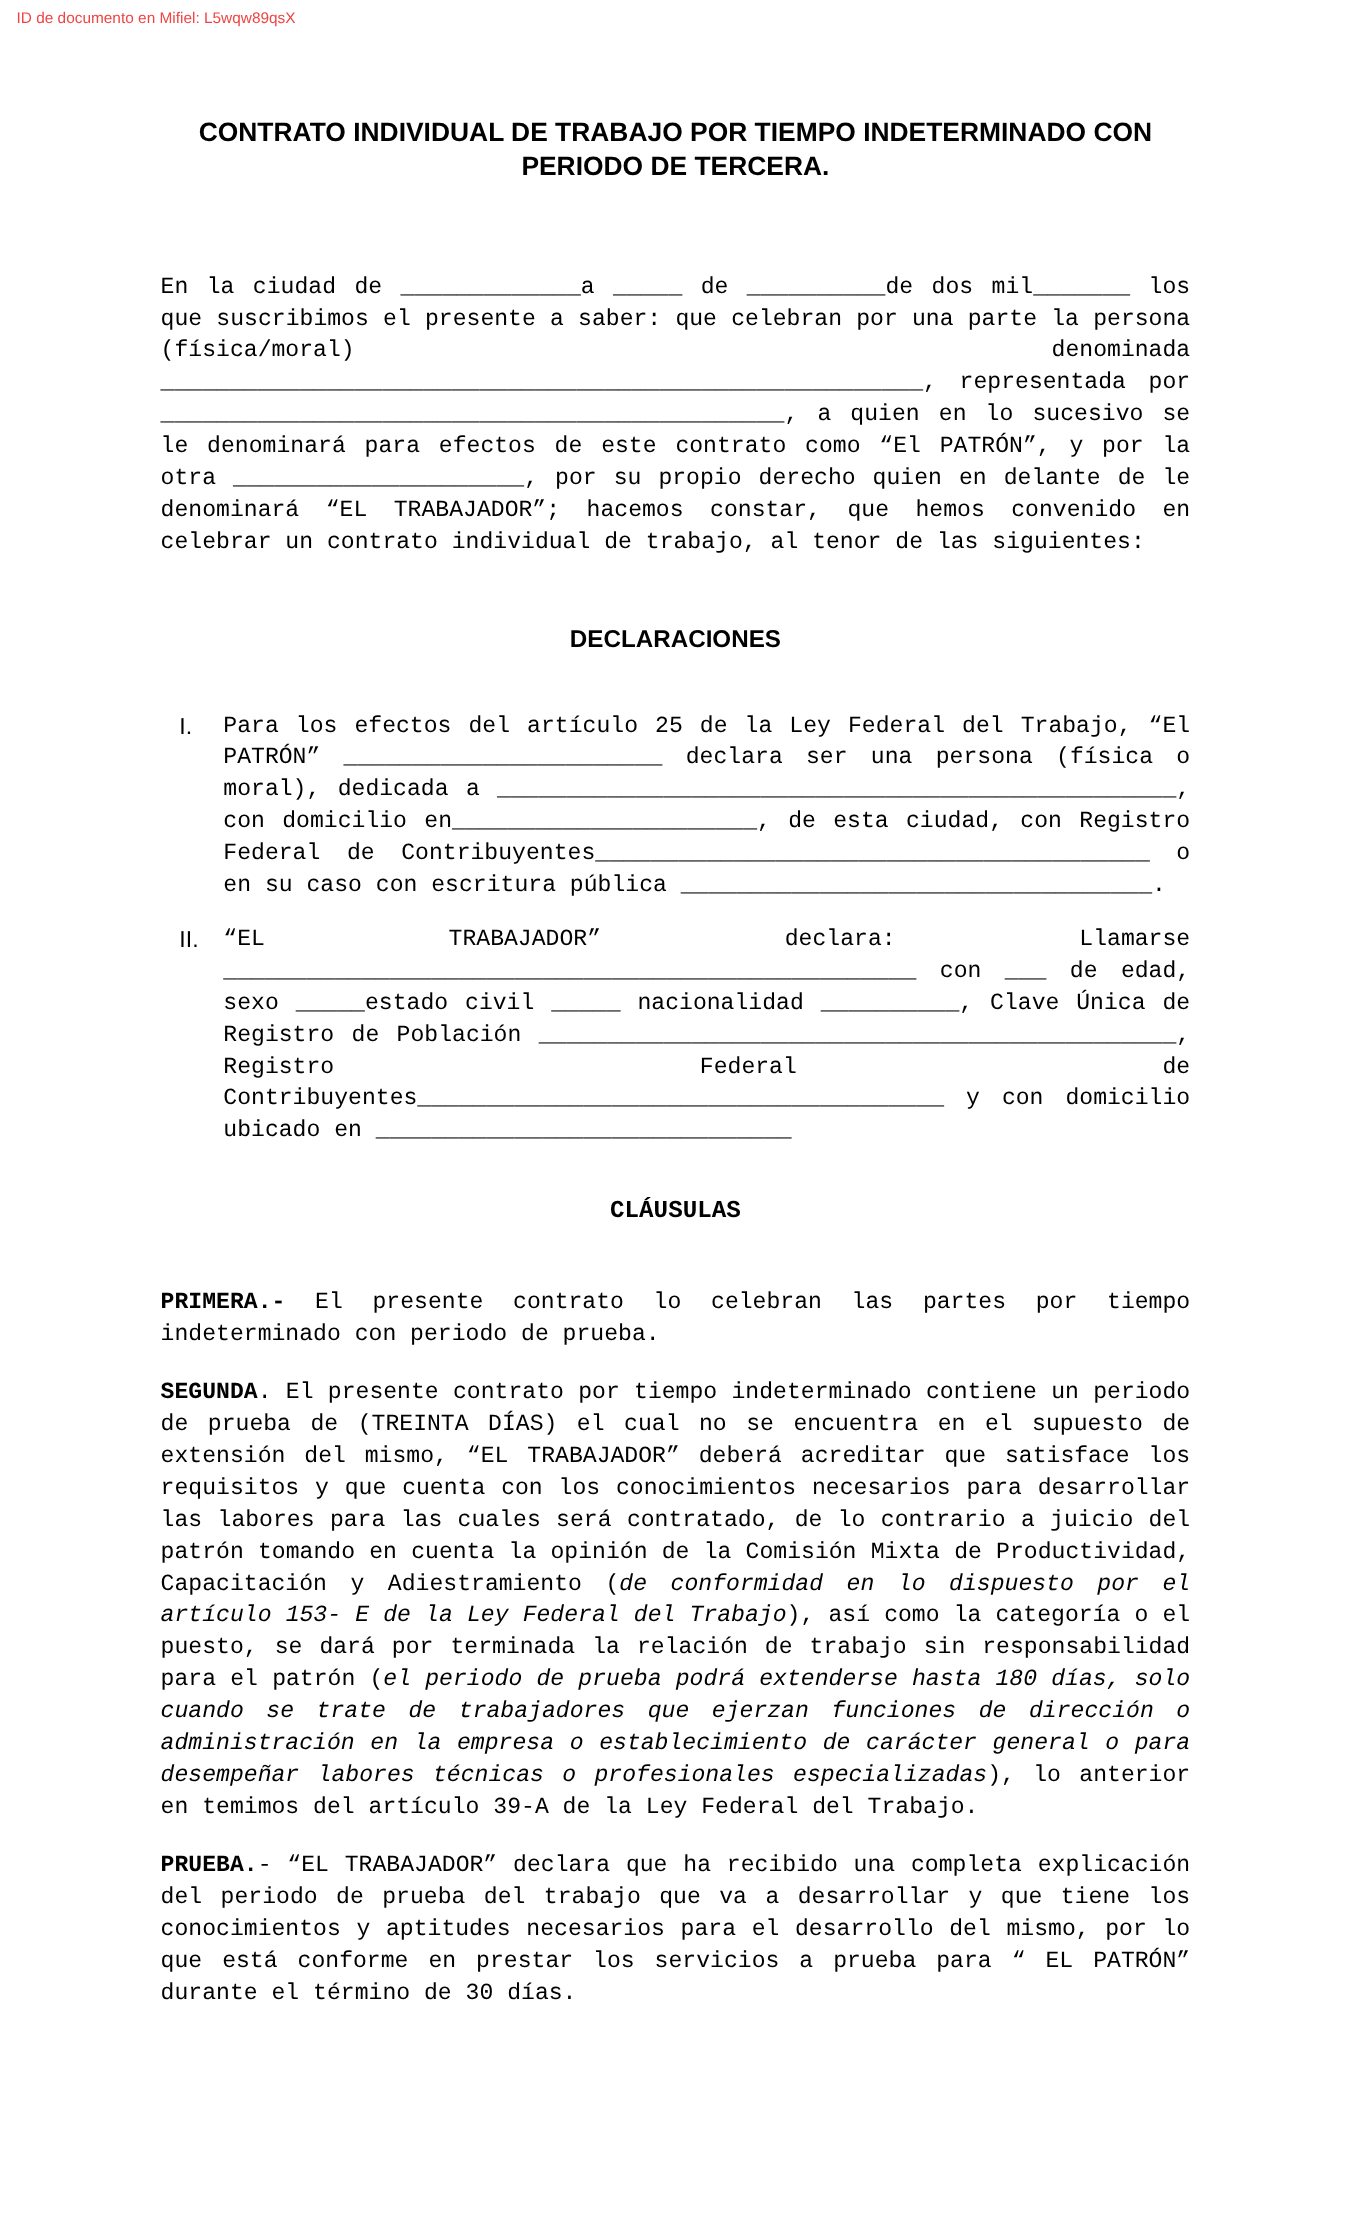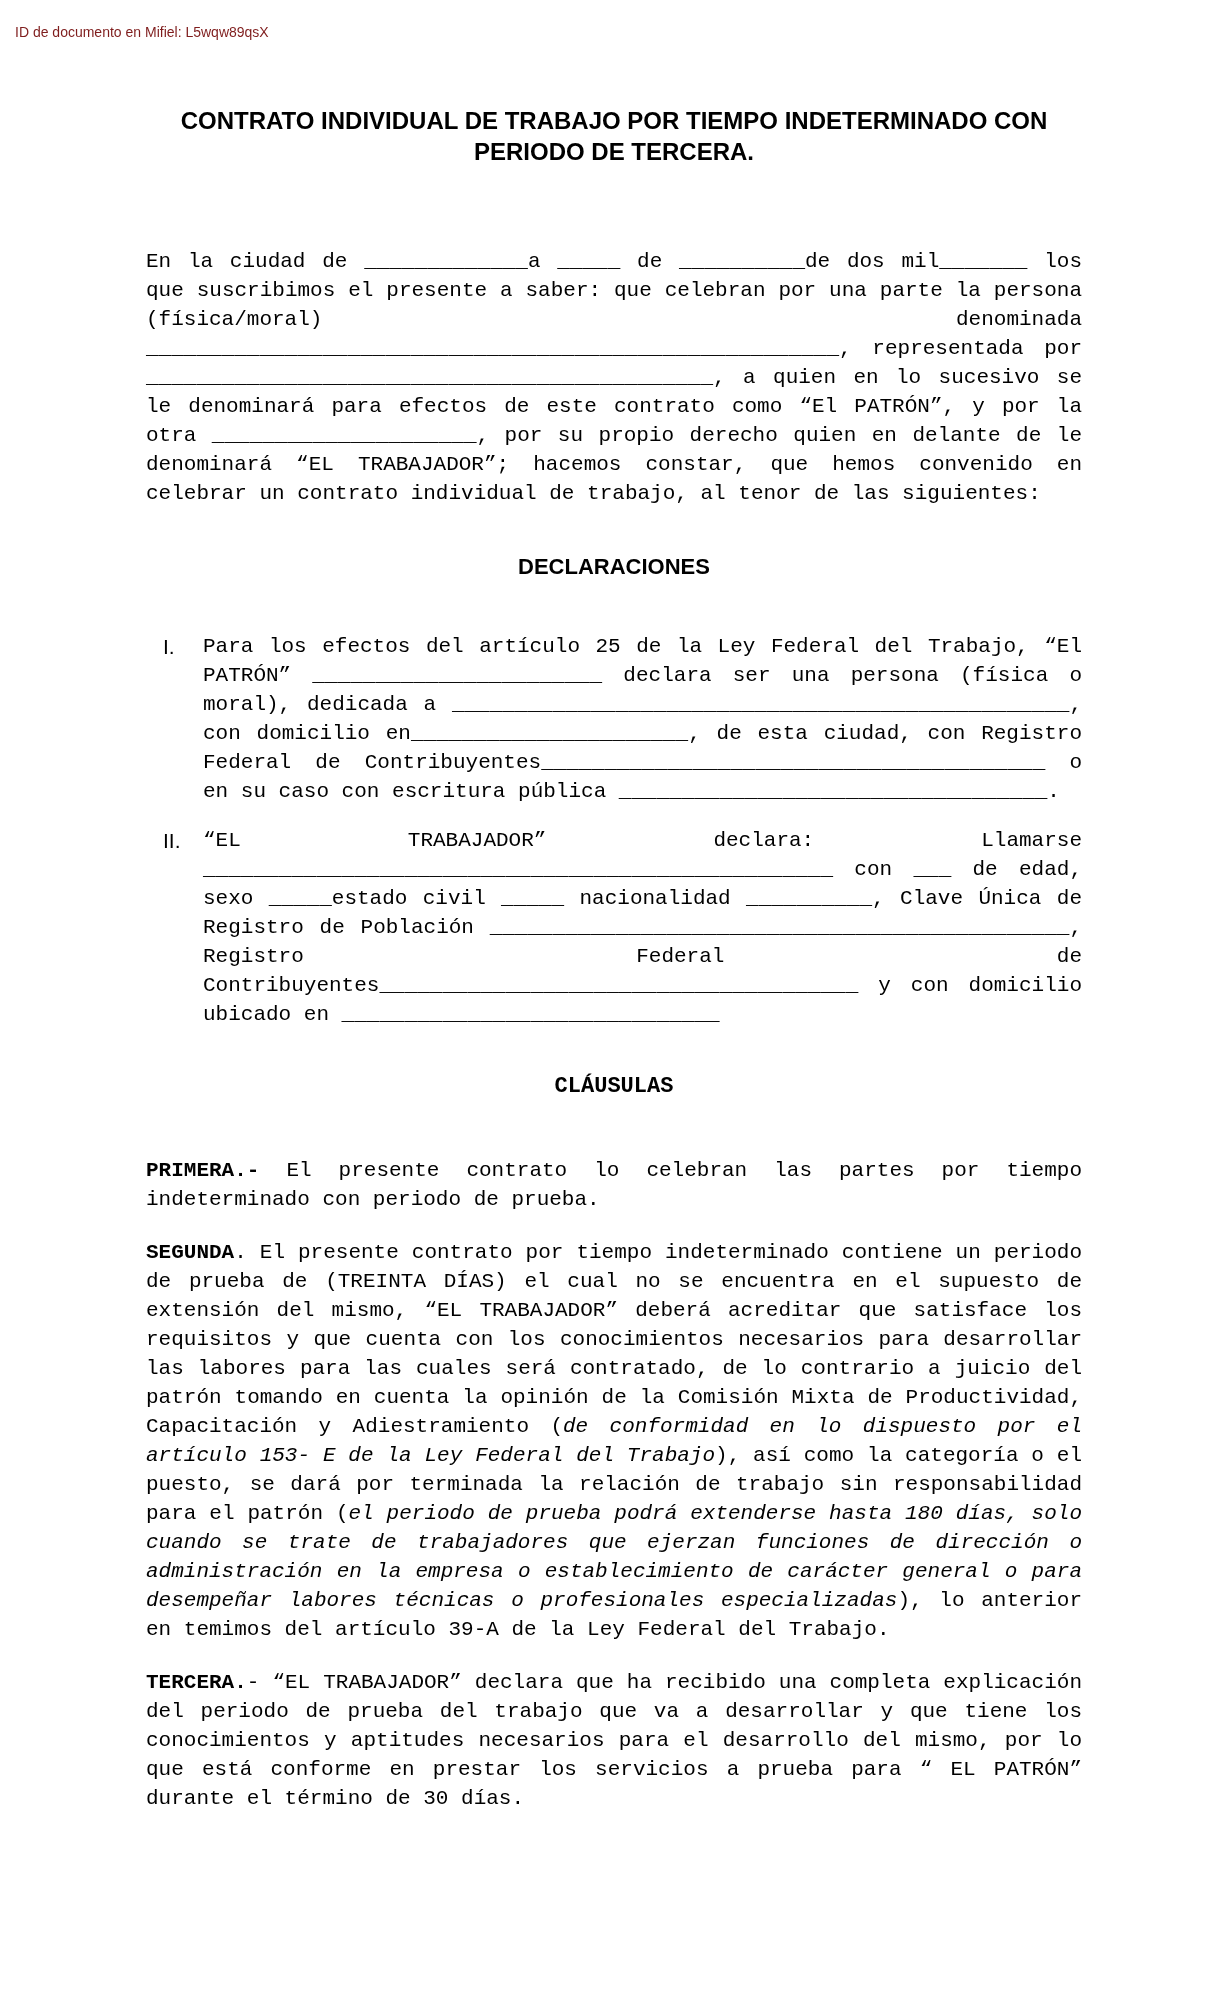--- a/index.html
+++ b/index.html
@@ -15,25 +15,25 @@
   }
   .page {
     position: relative;
     width: 1224px;
     height: 2016px;
     background: #ffffff;
     overflow: hidden;
   }
   .mifiel-id {
     position: absolute;
-    top: 24px;
+    top: 8px;
     left: 15px;
     font-size: 14px;
     line-height: 16px;
-    color: #7f1d1d;
+    color: #ef4444;
   }
   .content {
     position: absolute;
     left: 146px;
     top: 0;
     width: 936px;
   }
   .title {
     margin: 105px 0 0 0;
     font-size: 24px;
@@ -50,21 +50,21 @@
     font-family: Liberation Mono, monospace;
   }
   .intro { margin-top: 80px; }
   .section-heading {
     font-size: 22px;
     line-height: 31px;
     font-weight: bold;
     text-align: center;
     margin: 0;
   }
-  .heading-declaraciones { margin-top: 43px; }
+  .heading-declaraciones { margin-top: 57px; }
   .heading-clausulas { margin-top: 42px; font-family: Liberation Mono, monospace; }
   .decl-list { margin-top: 50px; }
   .decl-item {
     display: flex;
     align-items: flex-start;
   }
   .decl-item + .decl-item { margin-top: 20px; }
   .decl-num {
     flex: 0 0 57px;
     box-sizing: border-box;
@@ -114,17 +114,17 @@
 
     <p class="para clause clause-first">
       <span class="bold">PRIMERA.-</span><span> El presente contrato lo celebran las partes por tiempo indeterminado con periodo de prueba.</span>
     </p>
 
     <p class="para clause">
       <span class="bold">SEGUNDA</span><span>. El presente contrato por tiempo indeterminado contiene un periodo de prueba de (TREINTA DÍAS) el cual no se encuentra en el supuesto de extensión del mismo, “EL TRABAJADOR” deberá acreditar que satisface los requisitos y  que cuenta con los conocimientos necesarios para desarrollar las labores para las cuales será contratado, de lo contrario a juicio del patrón tomando en cuenta la opinión de la Comisión Mixta de  Productividad, Capacitación y Adiestramiento (</span><span class="italic">de conformidad en lo dispuesto por el artículo 153- E de la Ley Federal del Trabajo</span><span>), así como la categoría o el puesto, se dará por terminada la relación de trabajo sin responsabilidad para el patrón (</span><span class="italic">el periodo de prueba podrá extenderse hasta 180 días, solo cuando se trate de trabajadores que ejerzan funciones de dirección o administración en la empresa o establecimiento de carácter general o para desempeñar labores técnicas o profesionales especializadas</span><span>), lo anterior en temimos del artículo 39-A de la Ley Federal del Trabajo.</span>
     </p>
 
     <p class="para clause">
-      <span class="bold">TERCERA.</span><span>-   “EL TRABAJADOR” declara que ha recibido una completa explicación del periodo de prueba del trabajo que va a desarrollar y que tiene los conocimientos y aptitudes necesarios para el desarrollo del mismo, por lo que está conforme en prestar los servicios a prueba para “ EL PATRÓN” durante el término de 30 días.</span>
+      <span class="bold">PRUEBA.</span><span>-   “EL TRABAJADOR” declara que ha recibido una completa explicación del periodo de prueba del trabajo que va a desarrollar y que tiene los conocimientos y aptitudes necesarios para el desarrollo del mismo, por lo que está conforme en prestar los servicios a prueba para “ EL PATRÓN” durante el término de 30 días.</span>
     </p>
 
   </div>
 </div>
 
 </body></html>

